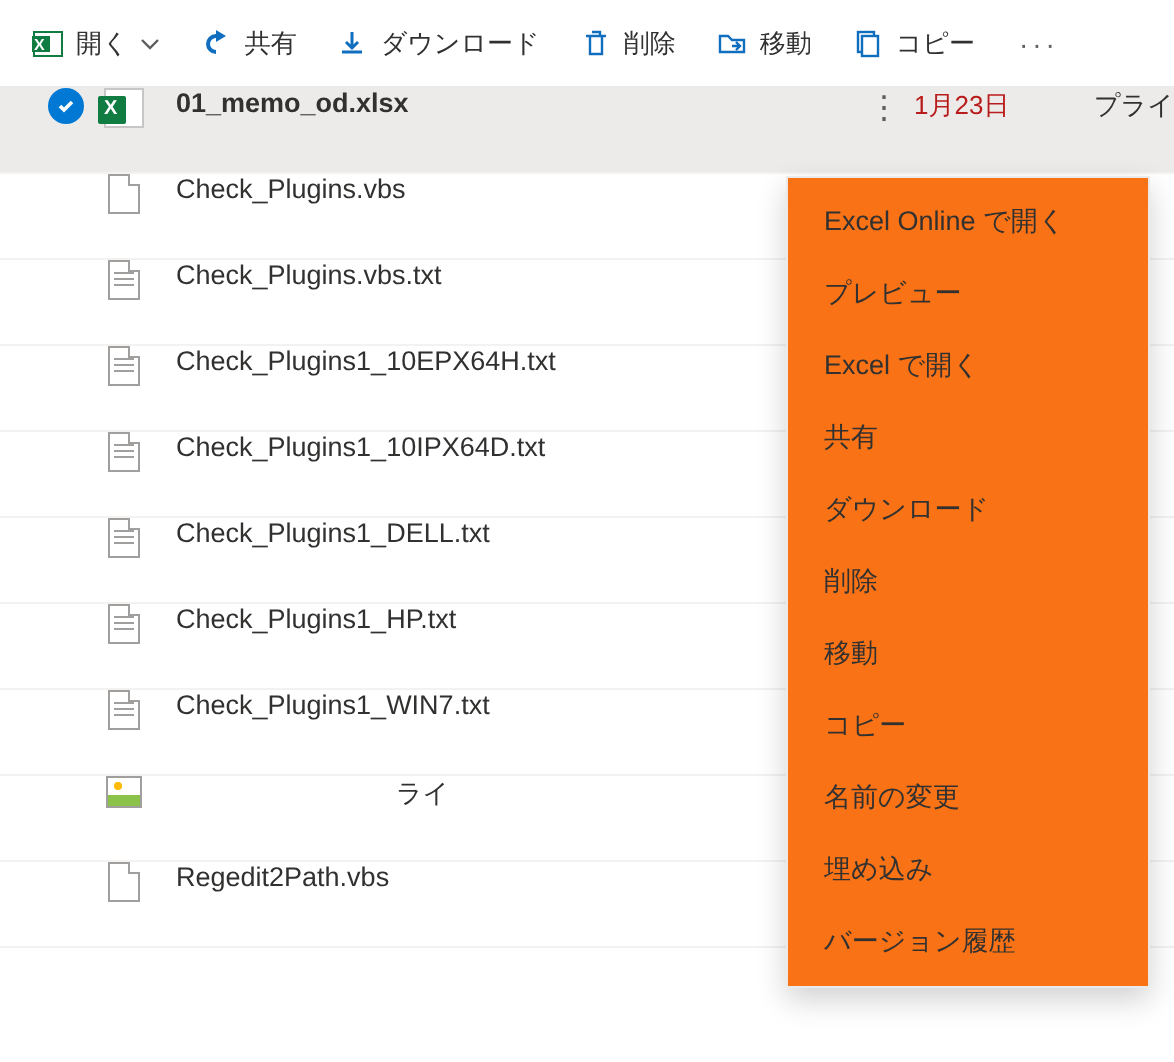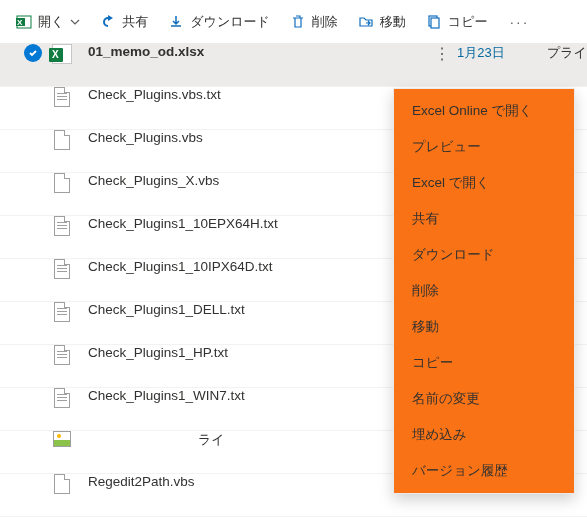--- a/index.html
+++ b/index.html
@@ -46,21 +46,21 @@
     padding-left: 20px;
   }
   .row.selected {
     background: #edebe9;
   }
   .sel-col { width: 26px; display:flex; align-items:center; justify-content:center;}
   .type-col { width: 32px; display:flex; align-items:center; justify-content:center;}
   .name-col { flex: 1; padding-left: 10px; font-size: 13.5px; }
   .row.selected .name-col { font-weight:600; }
   .menu-col { width: 30px; display:flex; align-items:center; justify-content:center; color:#605e5c; font-size:16px;}
-  .date-col { width: 90px; font-size: 13px; color:#0369a1; text-align:left;}
+  .date-col { width: 90px; font-size: 13px; color:#b91c1c; text-align:left;}
   .priv-col { width: 40px; font-size:13px; overflow:hidden; white-space:nowrap;}
   .check-circle {
     width:18px; height:18px; border-radius:50%; background:#0078d4;
     display:flex; align-items:center; justify-content:center;
   }
   .check-circle svg { display:block; }
   
   .ft-generic {
     width:16px; height:20px; border:1px solid #a19f9d; background:#fff;
     position:relative;
@@ -188,43 +188,33 @@
     <div class="name-col">01_memo_od.xlsx</div>
     <div class="menu-col">⋮</div>
     <div class="date-col">1月23日</div>
     <div class="priv-col">プライ</div>
   </div>
 
   <div id="rows">
       <div class="row">
         <div class="sel-col"></div>
         <div class="type-col">
+          <div class="ft-generic"></div>
+        </div>
+        <div class="name-col">Check_Plugins.vbs</div>
+        <div class="menu-col"></div>
+        <div class="date-col"></div>
+        <div class="priv-col">ライ</div>
+      </div>
+      <div class="row">
+        <div class="sel-col"></div>
+        <div class="type-col">
           <div class="ft-text"></div>
         </div>
         <div class="name-col">Check_Plugins.vbs.txt</div>
-        <div class="menu-col"></div>
-        <div class="date-col"></div>
-        <div class="priv-col">ライ</div>
-      </div>
-      <div class="row">
-        <div class="sel-col"></div>
-        <div class="type-col">
-          <div class="ft-generic"></div>
-        </div>
-        <div class="name-col">Check_Plugins.vbs</div>
-        <div class="menu-col"></div>
-        <div class="date-col"></div>
-        <div class="priv-col">ライ</div>
-      </div>
-      <div class="row">
-        <div class="sel-col"></div>
-        <div class="type-col">
-          <div class="ft-generic"></div>
-        </div>
-        <div class="name-col">Check_Plugins_X.vbs</div>
         <div class="menu-col"></div>
         <div class="date-col"></div>
         <div class="priv-col">ライ</div>
       </div>
       <div class="row">
         <div class="sel-col"></div>
         <div class="type-col">
           <div class="ft-text"></div>
         </div>
         <div class="name-col">Check_Plugins1_10EPX64H.txt</div>

